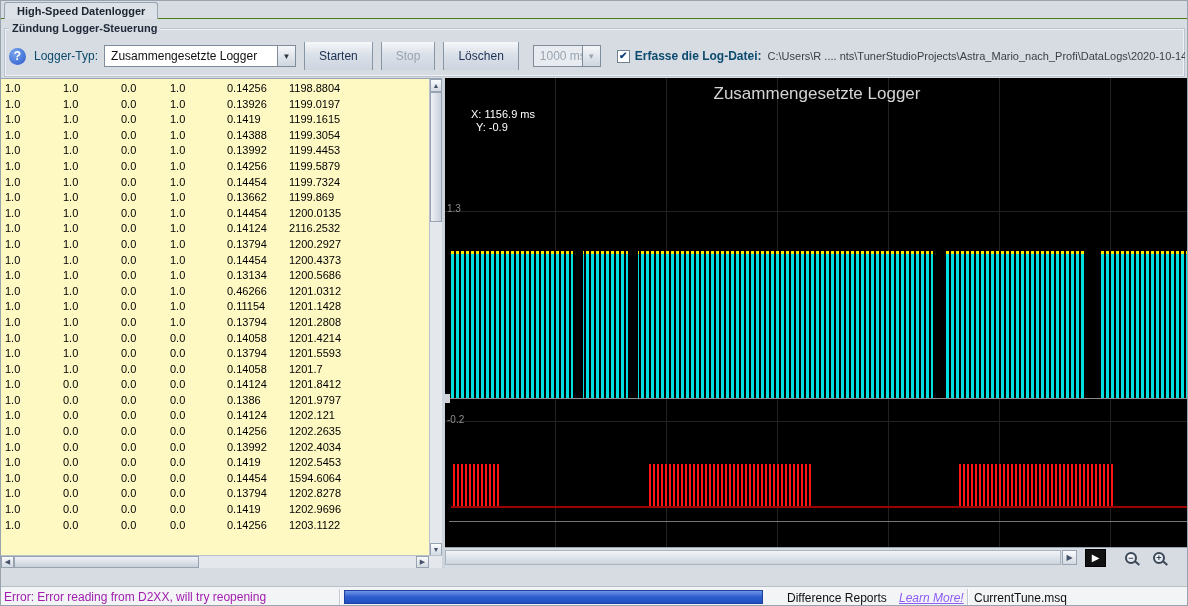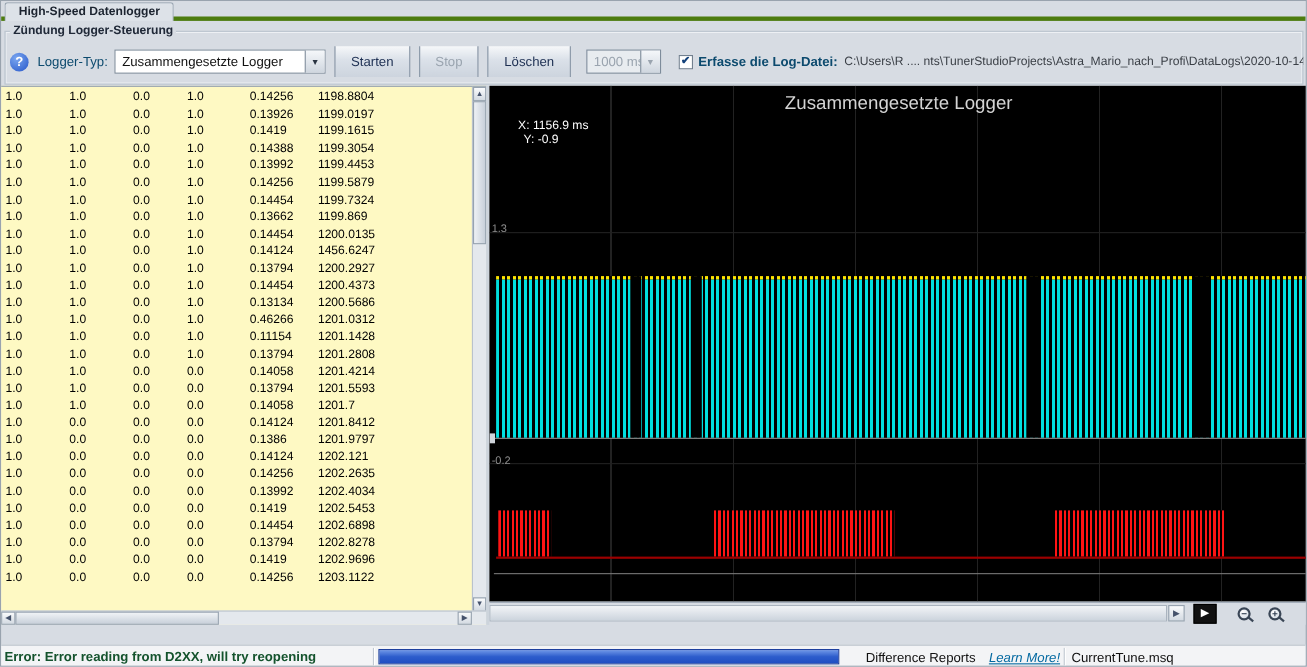--- a/index.html
+++ b/index.html
@@ -1,20 +1,20 @@
 <!DOCTYPE html>
 <html><head>
 <meta charset="utf-8">
 <style>
   * { margin:0; padding:0; box-sizing:border-box; }
   body { background:#b9c0c9; }
   .app{position:relative;width:1188px;height:606px;background:#d7dce3;font-family:"Liberation Sans",sans-serif;overflow:hidden;border:1px solid #99a3ae}
 
   
-  .tabstrip{position:absolute;left:0;top:0;width:100%;height:18px;border-bottom:4px solid #4d7c0f;background:#d7dce3}
+  .tabstrip{position:absolute;left:0;top:0;width:100%;height:18px;border-bottom:1px solid #4d7c0f;background:#d7dce3}
   .tab{position:absolute;left:3px;top:1px;height:17px;padding:0 12px;background:#dde2e8;border:1px solid #97a3b0;border-bottom:none;border-radius:3px 3px 0 0;font-size:11px;font-weight:bold;color:#1c2430;line-height:17px}
 
   
   .controls{position:absolute;left:0;top:19px;width:100%;height:58px}
   .groupbox{position:absolute;left:3px;top:8px;right:2px;bottom:1px;border:1px solid #bcc5cf;box-shadow:inset 0 0 0 1px #edf0f4}
   .group-title{position:absolute;left:8px;top:2px;font-size:11px;font-weight:bold;color:#202938;background:#d7dce3;padding:0 3px;z-index:2}
   .toolbar{position:absolute;left:8px;top:22px;right:2px;height:28px;display:flex;align-items:center;white-space:nowrap;z-index:2;overflow:hidden}
   .help{width:17px;height:17px;border-radius:50%;background:radial-gradient(circle at 35% 30%, #7aa6f0, #2757c9);color:#fff;font-weight:bold;font-size:12px;text-align:center;line-height:17px;flex:0 0 auto}
   .lbl{font-size:12px;color:#0c4a6e;margin-left:8px}
   .lbl.bold{font-weight:bold;margin-left:5px}
@@ -79,26 +79,26 @@
   .playbtn{position:absolute;left:640px;top:1px;width:21px;height:18px;background:#111;border:1px solid #000;display:flex;align-items:center;justify-content:center}
   .playtri{color:#fff;font-size:10px;line-height:1}
   .zoombtn{position:absolute;top:1px;width:24px;height:18px;display:flex;align-items:center;justify-content:center}
   .zoombtn.z1{left:674px}.zoombtn.z2{left:702px}
   .mag{position:relative;width:12px;height:12px;border:2px solid #3a4656;border-radius:50%;background:radial-gradient(circle at 35% 30%,#fff,#cfd8e2);display:flex;align-items:center;justify-content:center}
   .mag::after{content:"";position:absolute;width:6px;height:2px;background:#3a4656;right:-5px;bottom:-2px;transform:rotate(40deg)}
   .magsign{font-size:9px;font-weight:bold;color:#2c3a4e;line-height:1}
 
   
   .statusbar{position:absolute;left:0;top:585px;width:100%;height:21px;background:#f3f4f6;border-top:1px solid #b7bfc9}
-  .err{position:absolute;left:3px;top:3px;font-size:12px;font-weight:bold;color:#14532d}
+  .err{position:absolute;left:3px;top:3px;font-size:12px;font-weight:normal;color:#a21caf}
   .vsep{position:absolute;top:2px;width:1px;height:16px;background:#c2c9d2;box-shadow:1px 0 0 #fff}
   .s1{left:338px}.s2{left:966px}
   .progress{position:absolute;left:343px;top:3px;width:419px;height:14px;background:linear-gradient(#6f97e8,#2d5dcc 50%,#1f4ec2);border:1px solid #1d3f9e}
   .diff{position:absolute;left:786px;top:4px;font-size:12px;color:#101010}
-  .learn{position:absolute;left:898px;top:4px;font-size:12px;color:#0369a1;text-decoration:underline;font-style:italic}
+  .learn{position:absolute;left:898px;top:4px;font-size:12px;color:#8b5cf6;text-decoration:underline;font-style:italic}
   .tune{position:absolute;left:973px;top:4px;font-size:12px;color:#101010}
 </style>
 </head>
 <body>
 
 <div class="app">
 
   <div class="tabstrip">
     <div class="tab">
       <span>High-Speed Datenlogger</span>
@@ -203,21 +203,21 @@
           <div>1.0</div>
           <div>0.14454</div>
           <div>1200.0135</div>
         </div>
         <div class="trow">
           <div>1.0</div>
           <div>1.0</div>
           <div>0.0</div>
           <div>1.0</div>
           <div>0.14124</div>
-          <div>1456.6247</div>
+          <div>2116.2532</div>
         </div>
         <div class="trow">
           <div>1.0</div>
           <div>1.0</div>
           <div>0.0</div>
           <div>1.0</div>
           <div>0.13794</div>
           <div>1200.2927</div>
         </div>
         <div class="trow">
@@ -331,21 +331,21 @@
           <div>0.0</div>
           <div>0.1419</div>
           <div>1202.5453</div>
         </div>
         <div class="trow">
           <div>1.0</div>
           <div>0.0</div>
           <div>0.0</div>
           <div>0.0</div>
           <div>0.14454</div>
-          <div>1202.6898</div>
+          <div>1594.6064</div>
         </div>
         <div class="trow">
           <div>1.0</div>
           <div>0.0</div>
           <div>0.0</div>
           <div>0.0</div>
           <div>0.13794</div>
           <div>1202.8278</div>
         </div>
         <div class="trow">

